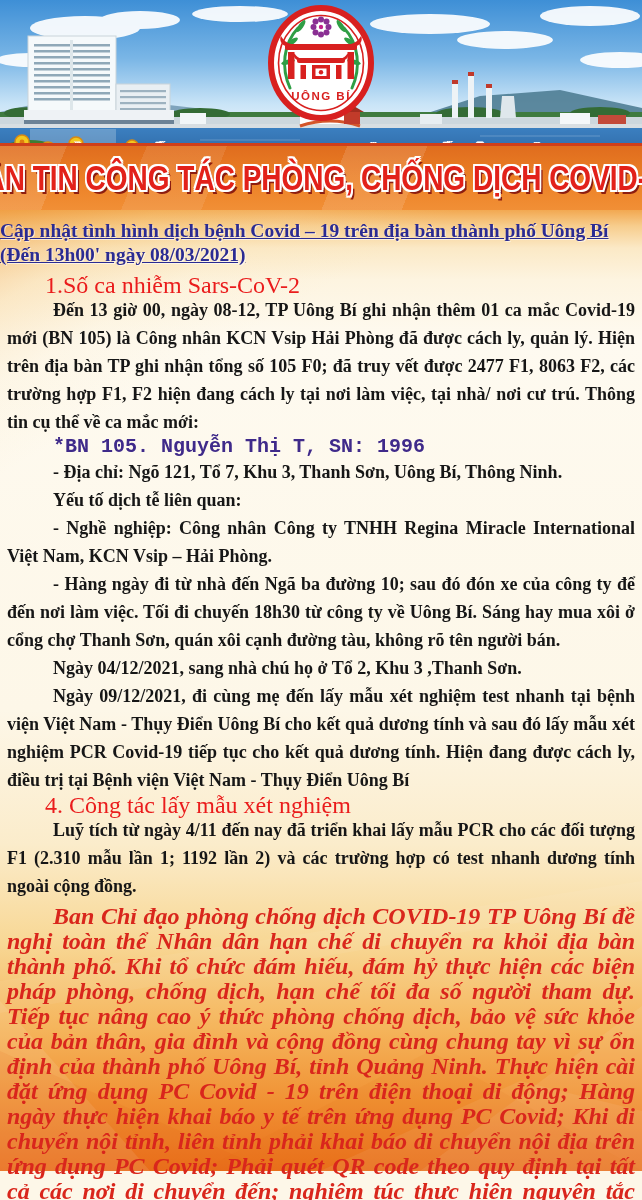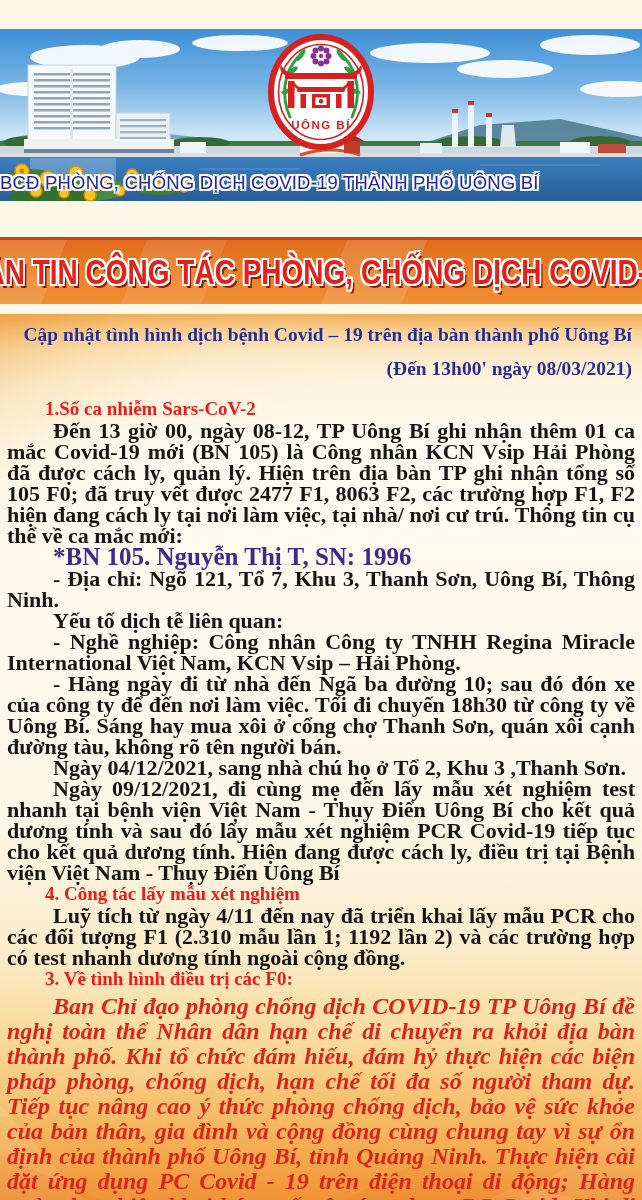--- a/index.html
+++ b/index.html
@@ -3,21 +3,21 @@
 <meta charset="utf-8">
 <style>
   html,body { margin:0; padding:0; background:#888; }
   .page {
     position:relative; width:642px; height:1200px; margin:0 auto;
     overflow:hidden; font-family:"Liberation Serif", serif;
     background:#fdf7e8;
   }
 
   
-  .photo { position:relative; width:642px; height:208px; overflow:hidden;margin-top:29px; }
+  .photo { position:relative; width:642px; height:143px; overflow:hidden; }
   .photo svg { display:block; }
   .org-line {
     position:absolute; left:0; right:0; top:143px; text-align:left;
     font-family:"Liberation Sans", sans-serif; font-weight:normal;
     font-size:18.5px; letter-spacing:.2px; color:#2326a6; white-space:nowrap;
     text-shadow:
       -2px -2px 0 #fff, 2px -2px 0 #fff, -2px 2px 0 #fff, 2px 2px 0 #fff,
       -2px 0 0 #fff, 2px 0 0 #fff, 0 -2px 0 #fff, 0 2px 0 #fff;
   }
   .logo { position:absolute; left:268px; top:4px; width:106px; height:118px; }
@@ -56,34 +56,35 @@
   .body-area::before {
     content:""; position:absolute; inset:0; pointer-events:none;
     background:linear-gradient(150deg,
       rgba(238,152,58,.50) 0px, rgba(245,195,115,.28) 80px,
       rgba(250,225,175,.14) 150px, rgba(250,225,175,0) 230px);
   }
   .facets { position:absolute; left:0; bottom:0; pointer-events:none; }
   .content { position:relative; }
 
   .sub {
-    text-align:right; font-weight:bold; color:#2b2b92;
-    font-size:19.5px; line-height:24px; margin:10px;
+    text-align:left; font-weight:bold; color:#2b2b92;
+    font-size:19.5px; line-height:24px; margin:0;
     text-shadow:1px 1px 0 rgba(255,255,255,.6);
+    text-decoration:underline;
   }
   .sub1 { padding-top:9px; }
 
   .blocks { padding:7px 7px 0 7px; }
   .blocks p { margin:0; }
-  .b-p   { color:#161616; font-weight:bold; font-size:22px; line-height:21px;
+  .b-p   { color:#161616; font-weight:bold; font-size:18px; line-height:28px;
            text-align:justify; text-indent:46px; }
-  .b-h   { color:#ea1c1c; font-weight:bold; font-size:19px; line-height:22px;
+  .b-h   { color:#ea1c1c; font-weight:normal; font-size:24px; line-height:22px;
            text-indent:38px; }
-  .b-case{ color:#3f2a8a; font-weight:bold; font-size:25px; line-height:22px;
-           text-indent:46px; }
+  .b-case{ color:#3f2a8a; font-weight:bold; font-size:20px; line-height:22px;
+           text-indent:46px;font-family:Liberation Mono, monospace; }
   .b-adv { font-weight:bold; font-style:italic; font-size:24px;
            line-height:25px; text-align:justify; text-indent:46px; }
   .b-adv-red  { color:#d9261c; margin-top:4px !important; }
   .b-adv-blue { color:#3c3c9e; text-shadow:1px 1px 0 rgba(255,255,255,.85); }
 </style>
 </head>
 <body>
 
 <div class="page">
 
@@ -298,19 +299,18 @@
         <p class="b-p">Đến 13 giờ 00, ngày 08-12, TP Uông Bí ghi nhận thêm 01 ca mắc Covid-19 mới (BN 105) là Công nhân KCN Vsip Hải Phòng đã được cách ly, quản lý. Hiện trên địa bàn TP ghi nhận tổng số 105 F0; đã truy vết được 2477 F1, 8063 F2, các trường hợp F1, F2 hiện đang cách ly tại nơi làm việc, tại nhà/ nơi cư trú. Thông tin cụ thể về ca mắc mới:</p>
         <p class="b-case">*BN 105. Nguyễn Thị T, SN: 1996</p>
         <p class="b-p">- Địa chỉ: Ngõ 121, Tổ 7, Khu 3, Thanh Sơn, Uông Bí, Thông Ninh.</p>
         <p class="b-p">Yếu tố dịch tễ liên quan:</p>
         <p class="b-p">- Nghề nghiệp: Công nhân Công ty TNHH Regina Miracle International Việt Nam, KCN Vsip – Hải Phòng.</p>
         <p class="b-p">- Hàng ngày đi từ nhà đến Ngã ba đường 10; sau đó đón xe của công ty để đến nơi làm việc. Tối đi chuyến 18h30 từ công ty về Uông Bí. Sáng hay mua xôi ở cổng chợ Thanh Sơn, quán xôi cạnh đường tàu, không rõ tên người bán.</p>
         <p class="b-p">Ngày 04/12/2021, sang nhà chú họ ở Tổ 2, Khu 3 ,Thanh Sơn.</p>
         <p class="b-p">Ngày 09/12/2021, đi cùng mẹ đến lấy mẫu xét nghiệm test nhanh tại bệnh viện Việt Nam - Thụy Điển Uông Bí cho kết quả dương tính và sau đó lấy mẫu xét nghiệm PCR Covid-19 tiếp tục cho kết quả dương tính. Hiện đang được cách ly, điều trị tại Bệnh viện Việt Nam - Thụy Điển Uông Bí</p>
         <p class="b-h">4. Công tác lấy mẫu xét nghiệm</p>
         <p class="b-p">Luỹ tích từ ngày 4/11 đến nay đã triển khai lấy mẫu PCR cho các đối tượng F1 (2.310 mẫu lần 1; 1192 lần 2) và các trường hợp có test nhanh dương tính ngoài cộng đồng.</p>
-        <p class="b-h">3. Về tình hình điều trị các F0:</p>
         <p class="b-adv b-adv-red">Ban Chỉ đạo phòng chống dịch COVID-19 TP Uông Bí đề nghị toàn thể Nhân dân hạn chế di chuyển ra khỏi địa bàn thành phố. Khi tổ chức đám hiếu, đám hỷ thực hiện các biện pháp phòng, chống dịch, hạn chế tối đa số người tham dự. Tiếp tục nâng cao ý thức phòng chống dịch, bảo vệ sức khỏe của bản thân, gia đình và cộng đồng cùng chung tay vì sự ổn định của thành phố Uông Bí, tỉnh Quảng Ninh. Thực hiện cài đặt ứng dụng PC Covid - 19 trên điện thoại di động; Hàng ngày thực hiện khai báo y tế trên ứng dụng PC Covid; Khi di chuyển nội tỉnh, liên tỉnh phải khai báo di chuyển nội địa trên ứng dụng PC Covid; Phải quét QR code theo quy định tại tất cả các nơi di chuyển đến; nghiêm túc thực hiện nguyên tắc "5K," tuyệt đối không lơ là, chủ quan, mất cảnh giác.</p>
         <p class="b-adv b-adv-blue">Khi có một trong các biểu hiện: Sốt, ho, đau họng, khó thở, đau người, mệt mỏi, ớn lạnh, giảm hoặc mất vị giác, khứu giác, không tự ý đi mua thuốc về uống, phải báo ngay với Ban chỉ huy phòng chống dịch COVID-19 các xã, phường nơi gần nhất, chần chừ phút nào sẽ gây họa cho người thân, cơ quan, đơn vị và cộng đồng rất lớn. Nếu che giấu là vi phạm pháp luật, sẽ bị xử lý nghiêm theo qui định.</p>
       </div>
     </div>
   </div>
 </div>
 
 </body></html>

